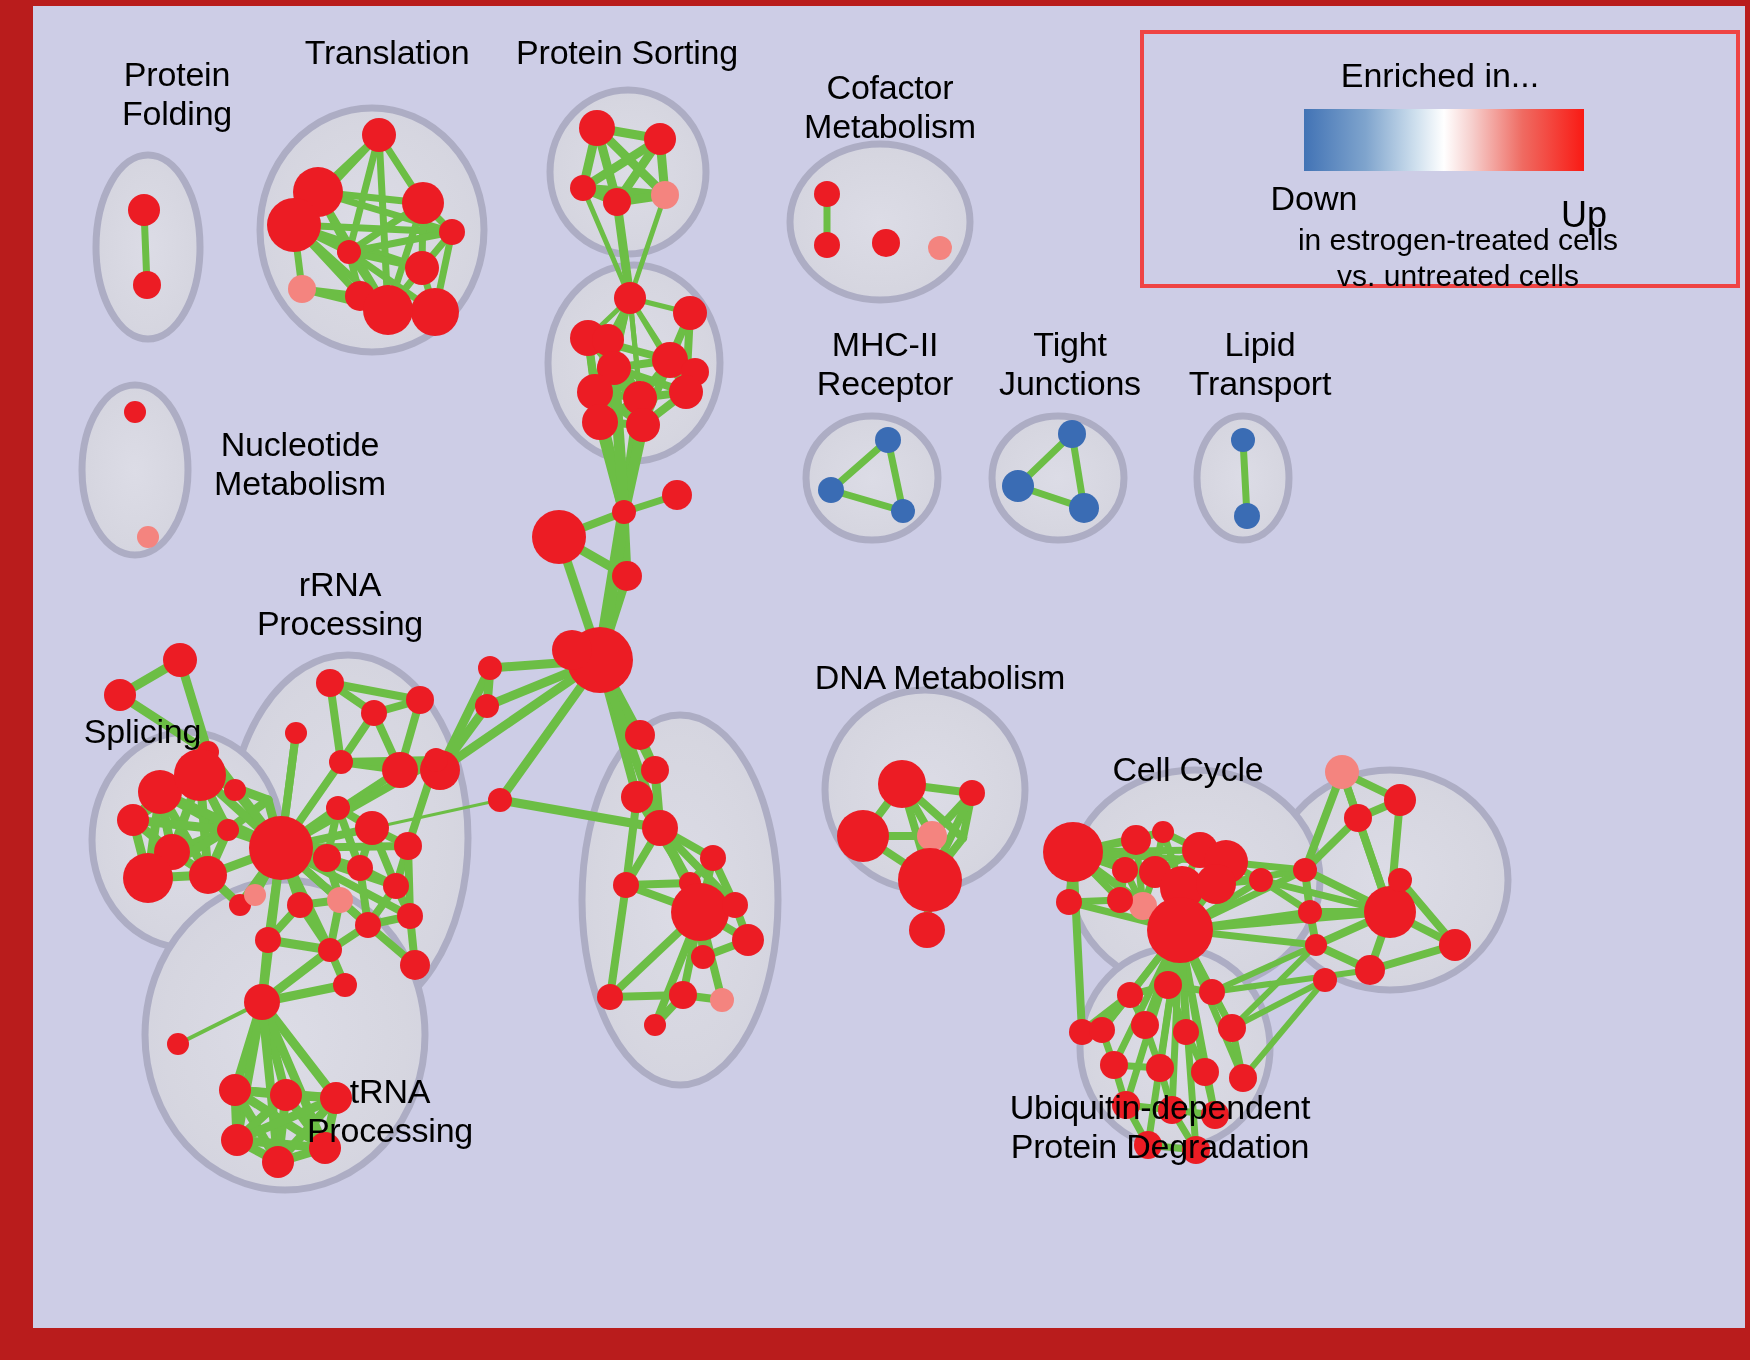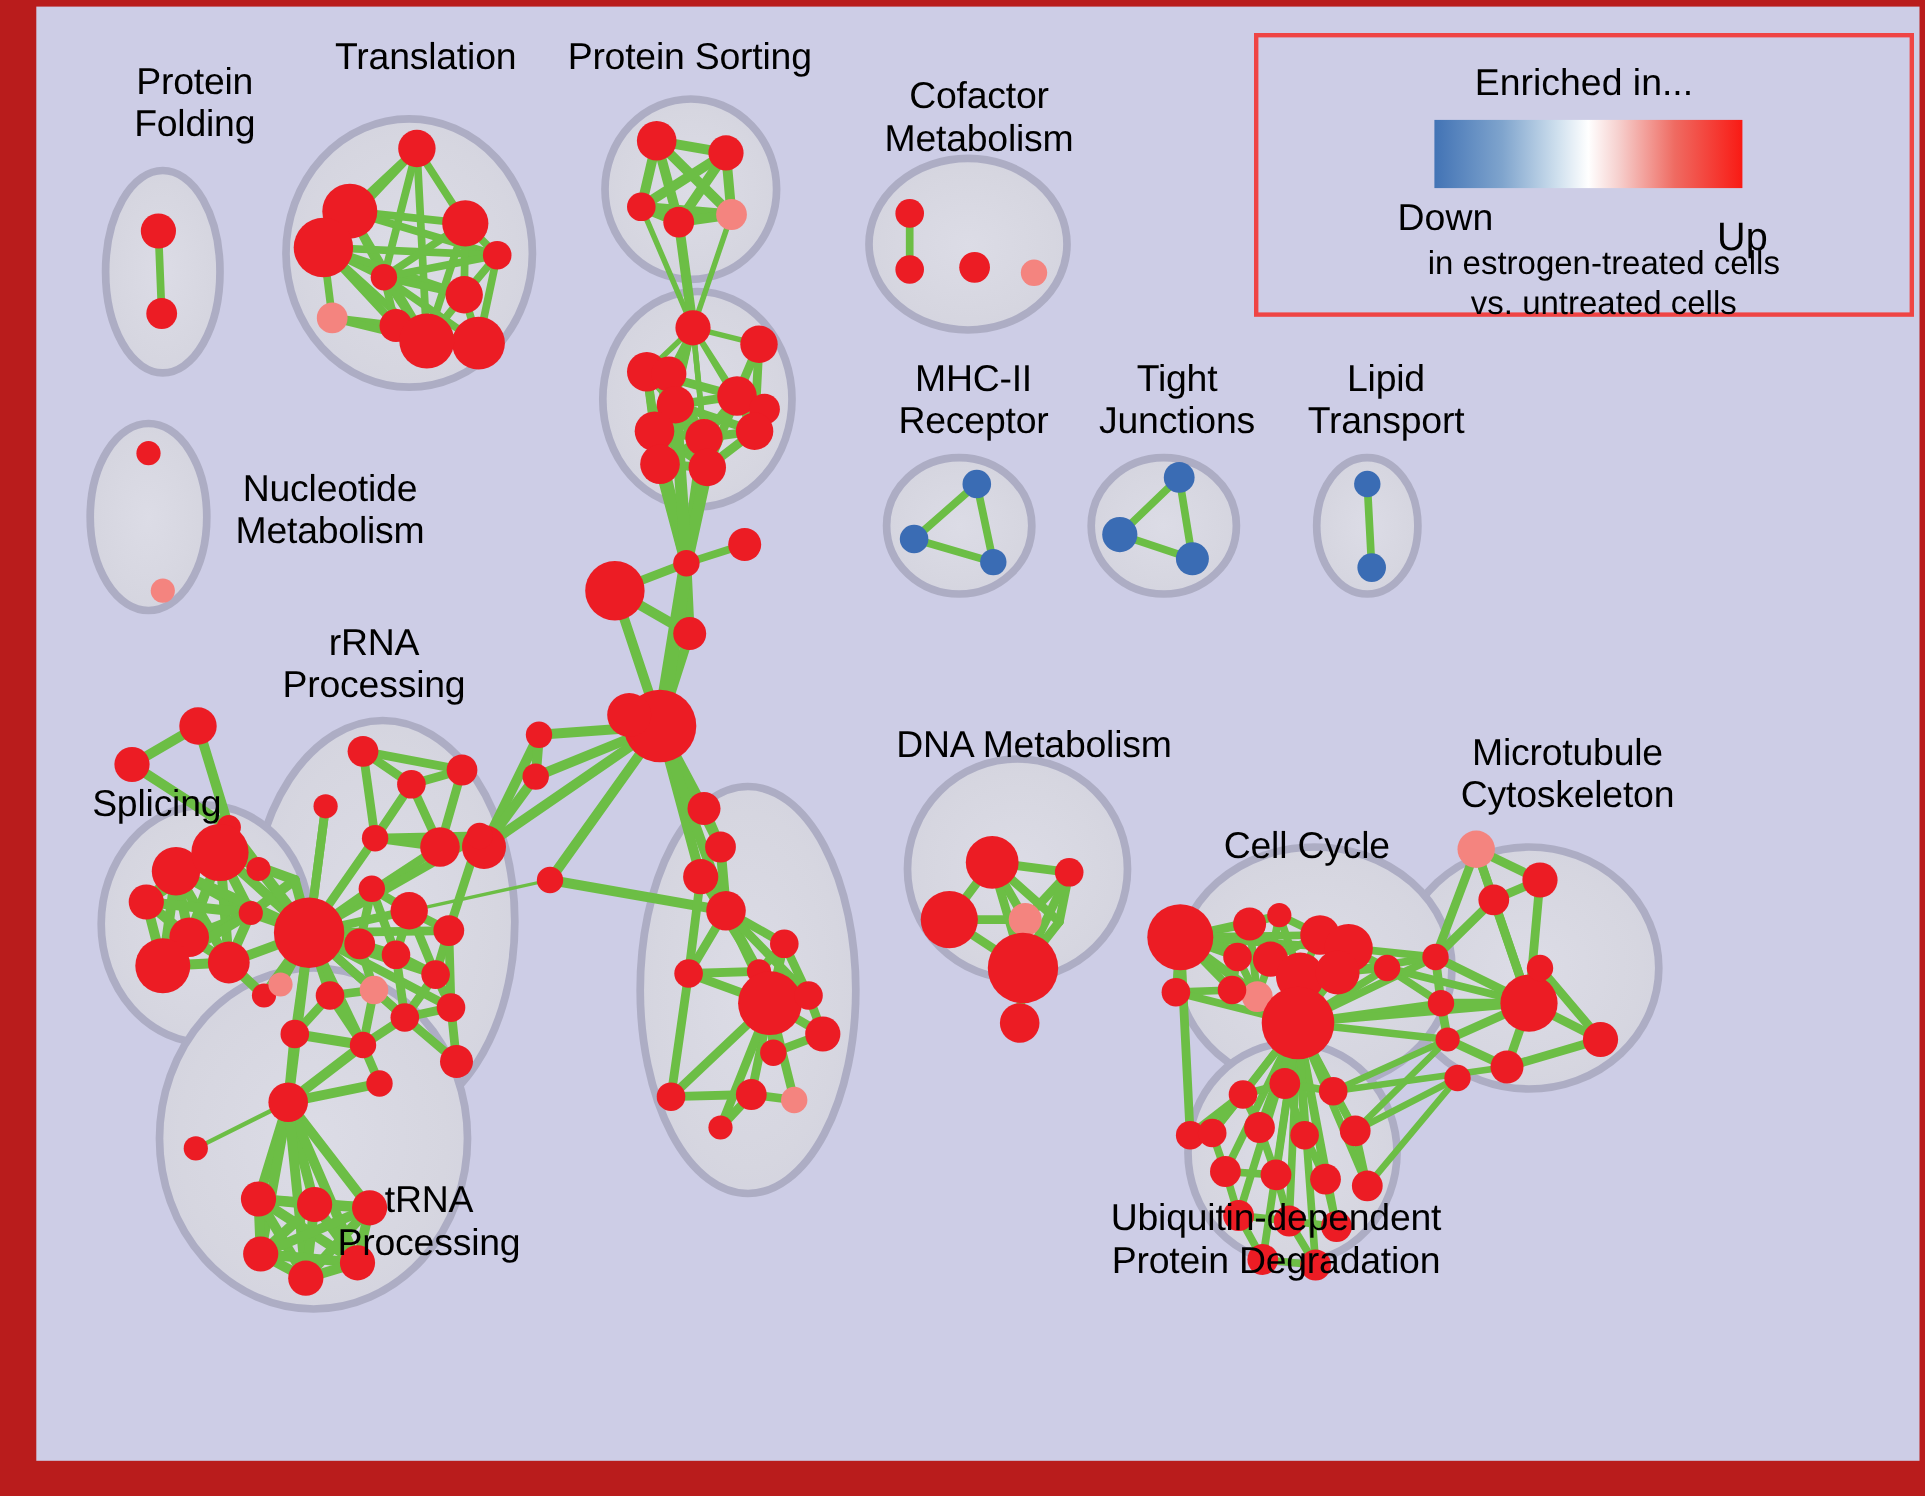--- a/index.html
+++ b/index.html
@@ -707,22 +707,20 @@
   <div class="clabel" style="left:975px;top:325px;width:190px;">Tight
 Junctions</div>
   <div class="clabel" style="left:1165px;top:325px;width:190px;">Lipid
 Transport</div>
   <div class="clabel" style="left:185px;top:425px;width:230px;">Nucleotide
 Metabolism</div>
   <div class="clabel" style="left:240px;top:565px;width:200px;">rRNA
 Processing</div>
   <div class="clabel" style="left:55px;top:712px;width:175px;">Splicing</div>
   <div class="clabel" style="left:800px;top:630px;width:280px;margin-top:28px;">DNA Metabolism</div>
-  <div class="clabel" style="left:1295px;top:665px;width:260px;">Microtubule
-Cytoskeleton</div>
   <div class="clabel" style="left:1088px;top:750px;width:200px;">Cell Cycle</div>
   <div class="clabel" style="left:290px;top:1072px;width:200px;">tRNA
 Processing</div>
   <div class="clabel" style="left:960px;top:1088px;width:400px;">Ubiquitin-dependent
 Protein Degradation</div>
 
   <div id="legend">
     <div class="ltitle">Enriched in...</div>
     <div class="bar"></div>
     <div class="ldown">Down</div>

